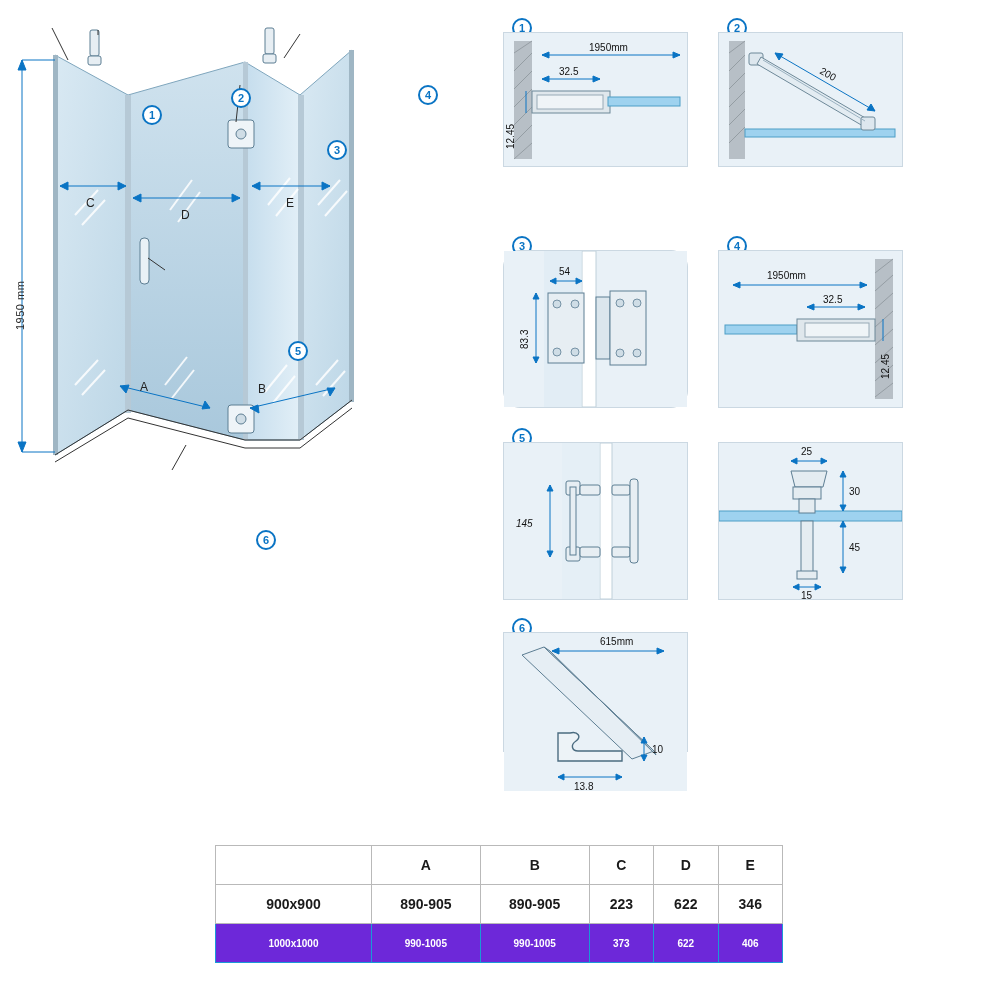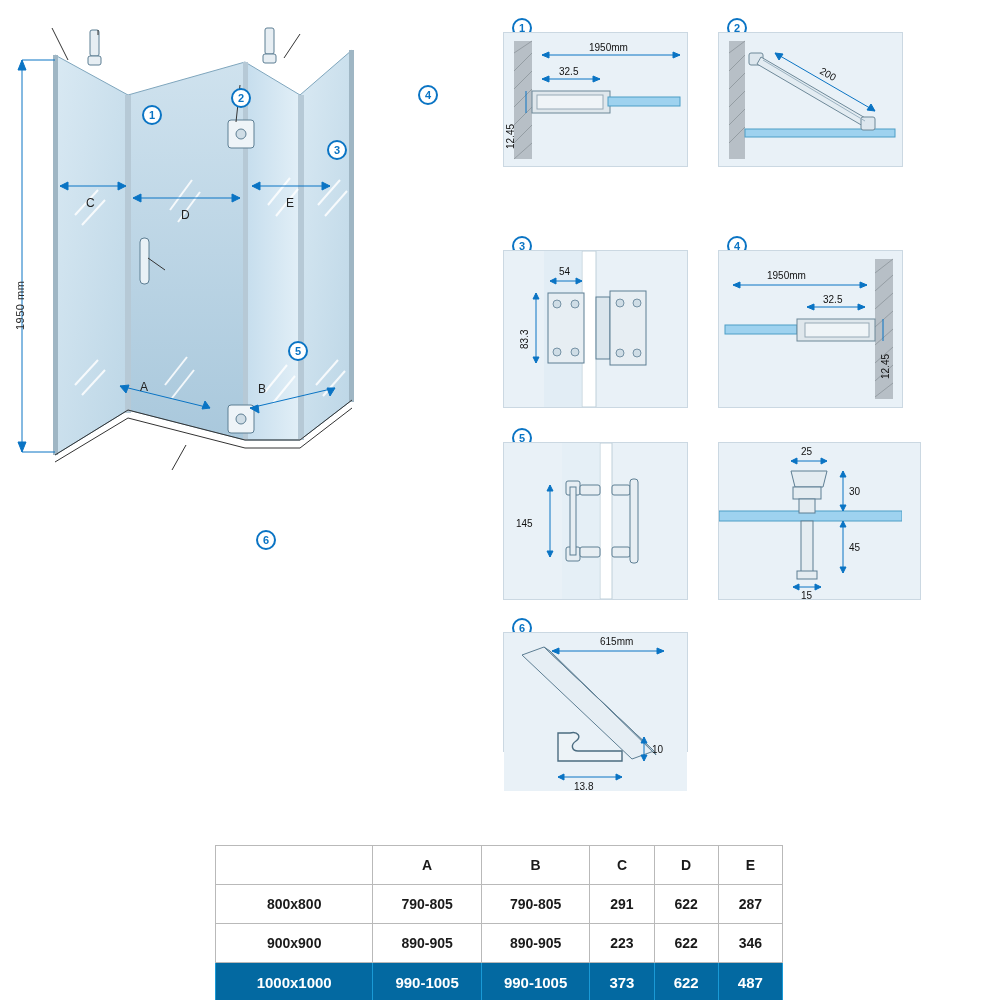--- a/index.html
+++ b/index.html
@@ -54,21 +54,21 @@
     border:1px solid #b9b9b9;
     text-align:center;
     padding:6px 4px;
     font-weight:bold;
     color:#1a1a1a;
     background:#fff;
   }
   #spec-table thead th{height:26px;}
   #spec-table tbody tr td{height:26px;}
   #spec-table tbody tr.highlight td{
-    background:#0369a1;color:#fff;border-color:#1a9ad6;font-size:15px;
+    background:#6d28d9;color:#fff;border-color:#1a9ad6;font-size:10px;
   }
   .col-model{width:160px;}
   .col-ab{width:110px;}
   .col-cde{width:60px;}
 
   svg{display:block;}
   .dimtxt{font-size:10px;fill:#111;font-family:"Liberation Sans",sans-serif;}
   .ln{stroke:#0a74c4;stroke-width:1;fill:none;}
   .lnk{stroke:#333;stroke-width:1;fill:none;}
 </style>
@@ -264,21 +264,21 @@
       <g class="ln">
         <line x1="56" y1="20" x2="156" y2="78"></line>
         <polygon points="56,20 64,21 60,27" fill="#0a74c4"></polygon>
         <polygon points="156,78 148,77 152,71" fill="#0a74c4"></polygon>
       </g>
       <text class="dimtxt" x="100" y="40" transform="rotate(30 100 40)">200</text>
     </svg>
   </div>
 
   <div class="badge" style="left:512px;top:236px;">3</div>
-  <div class="panelbox" style="left:503px;top:250px;width:185px;height:158px;">
+  <div class="panelbox" style="left:503px;top:250px;width:185px;height:158px;border-radius:17px;">
     <svg width="183" height="156" viewBox="0 0 183 156">
       <rect x="0" y="0" width="183" height="156" fill="#e9f1f7"></rect>
 
       <rect x="78" y="0" width="14" height="156" fill="#ffffff" stroke="#bfd0da"></rect>
       <rect x="40" y="0" width="38" height="156" fill="#ddebf3" opacity="0.6"></rect>
 
       <rect x="44" y="42" width="36" height="70" fill="#e7eef3" stroke="#5d7e93"></rect>
       <g fill="#cfdde6" stroke="#5d7e93" stroke-width="0.8">
         <circle cx="53" cy="53" r="4"></circle>
           <circle cx="71" cy="53" r="4"></circle>
@@ -339,21 +339,21 @@
         <polygon points="148,34 141,31 141,37" fill="#0a74c4"></polygon>
         <line x1="164" y1="68" x2="164" y2="90"></line>
       </g>
       <text class="dimtxt" x="104" y="52">32.5</text>
       <text class="dimtxt" x="48" y="28">1950mm</text>
       <text class="dimtxt" x="150" y="116" transform="rotate(-90 166 112)">12.45</text>
     </svg>
   </div>
 
   <div class="badge" style="left:512px;top:428px;">5</div>
-  <div class="panelbox" style="left:503px;top:442px;width:185px;height:158px;">
+  <div class="panelbox" style="left:503px;top:442px;width:185px;height:158px;font-style:italic;">
     <svg width="183" height="156" viewBox="0 0 183 156">
       <rect x="0" y="0" width="183" height="156" fill="#e9f1f7"></rect>
 
       <rect x="96" y="0" width="12" height="156" fill="#ffffff" stroke="#bfd0da"></rect>
       <rect x="58" y="0" width="38" height="156" fill="#e3eef5" opacity="0.6"></rect>
 
       <g fill="#e7eef3" stroke="#5d7e93" stroke-width="1">
         <rect x="62" y="38" width="14" height="14" rx="2"></rect>
         <rect x="62" y="104" width="14" height="14" rx="2"></rect>
         <rect x="66" y="44" width="6" height="68"></rect>
@@ -369,21 +369,21 @@
 
       <g class="ln">
         <line x1="46" y1="42" x2="46" y2="114"></line>
         <polygon points="46,42 43,48 49,48" fill="#0a74c4"></polygon>
         <polygon points="46,114 43,108 49,108" fill="#0a74c4"></polygon>
       </g>
       <text class="dimtxt" x="12" y="84">145</text>
     </svg>
   </div>
 
-  <div class="panelbox" style="left:718px;top:442px;width:203px;height:158px;">
+  <div class="panelbox" style="left:718px;top:442px;width:185px;height:158px;">
     <svg width="183" height="156" viewBox="0 0 183 156">
       <rect x="0" y="0" width="183" height="156" fill="#e9f1f7"></rect>
 
       <rect x="0" y="68" width="183" height="10" fill="#9ed2ef" stroke="#4d9ec6"></rect>
 
       <g fill="#e4ecf1" stroke="#5d7e93" stroke-width="1">
         <path d="M72,28 L108,28 L104,44 L76,44 Z"></path>
         <rect x="74" y="44" width="28" height="12"></rect>
         <rect x="80" y="56" width="16" height="14"></rect>
         <rect x="82" y="78" width="12" height="52"></rect>
@@ -447,40 +447,32 @@
       <tr>
         <th class="col-model"></th>
         <th class="col-ab">A</th>
         <th class="col-ab">B</th>
         <th class="col-cde">C</th>
         <th class="col-cde">D</th>
         <th class="col-cde">E</th>
       </tr>
     </thead>
     <tbody>
-      <tr>
-        <td>800x800</td>
-        <td>790-805</td>
-        <td>790-805</td>
-        <td>291</td>
-        <td>622</td>
-        <td>287</td>
-      </tr>
       <tr>
         <td>900x900</td>
         <td>890-905</td>
         <td>890-905</td>
         <td>223</td>
         <td>622</td>
         <td>346</td>
       </tr>
       <tr class="highlight">
         <td>1000x1000</td>
         <td>990-1005</td>
         <td>990-1005</td>
         <td>373</td>
         <td>622</td>
-        <td>487</td>
+        <td>406</td>
       </tr>
     </tbody>
   </table>
 
 </div>
 
 </body></html>

